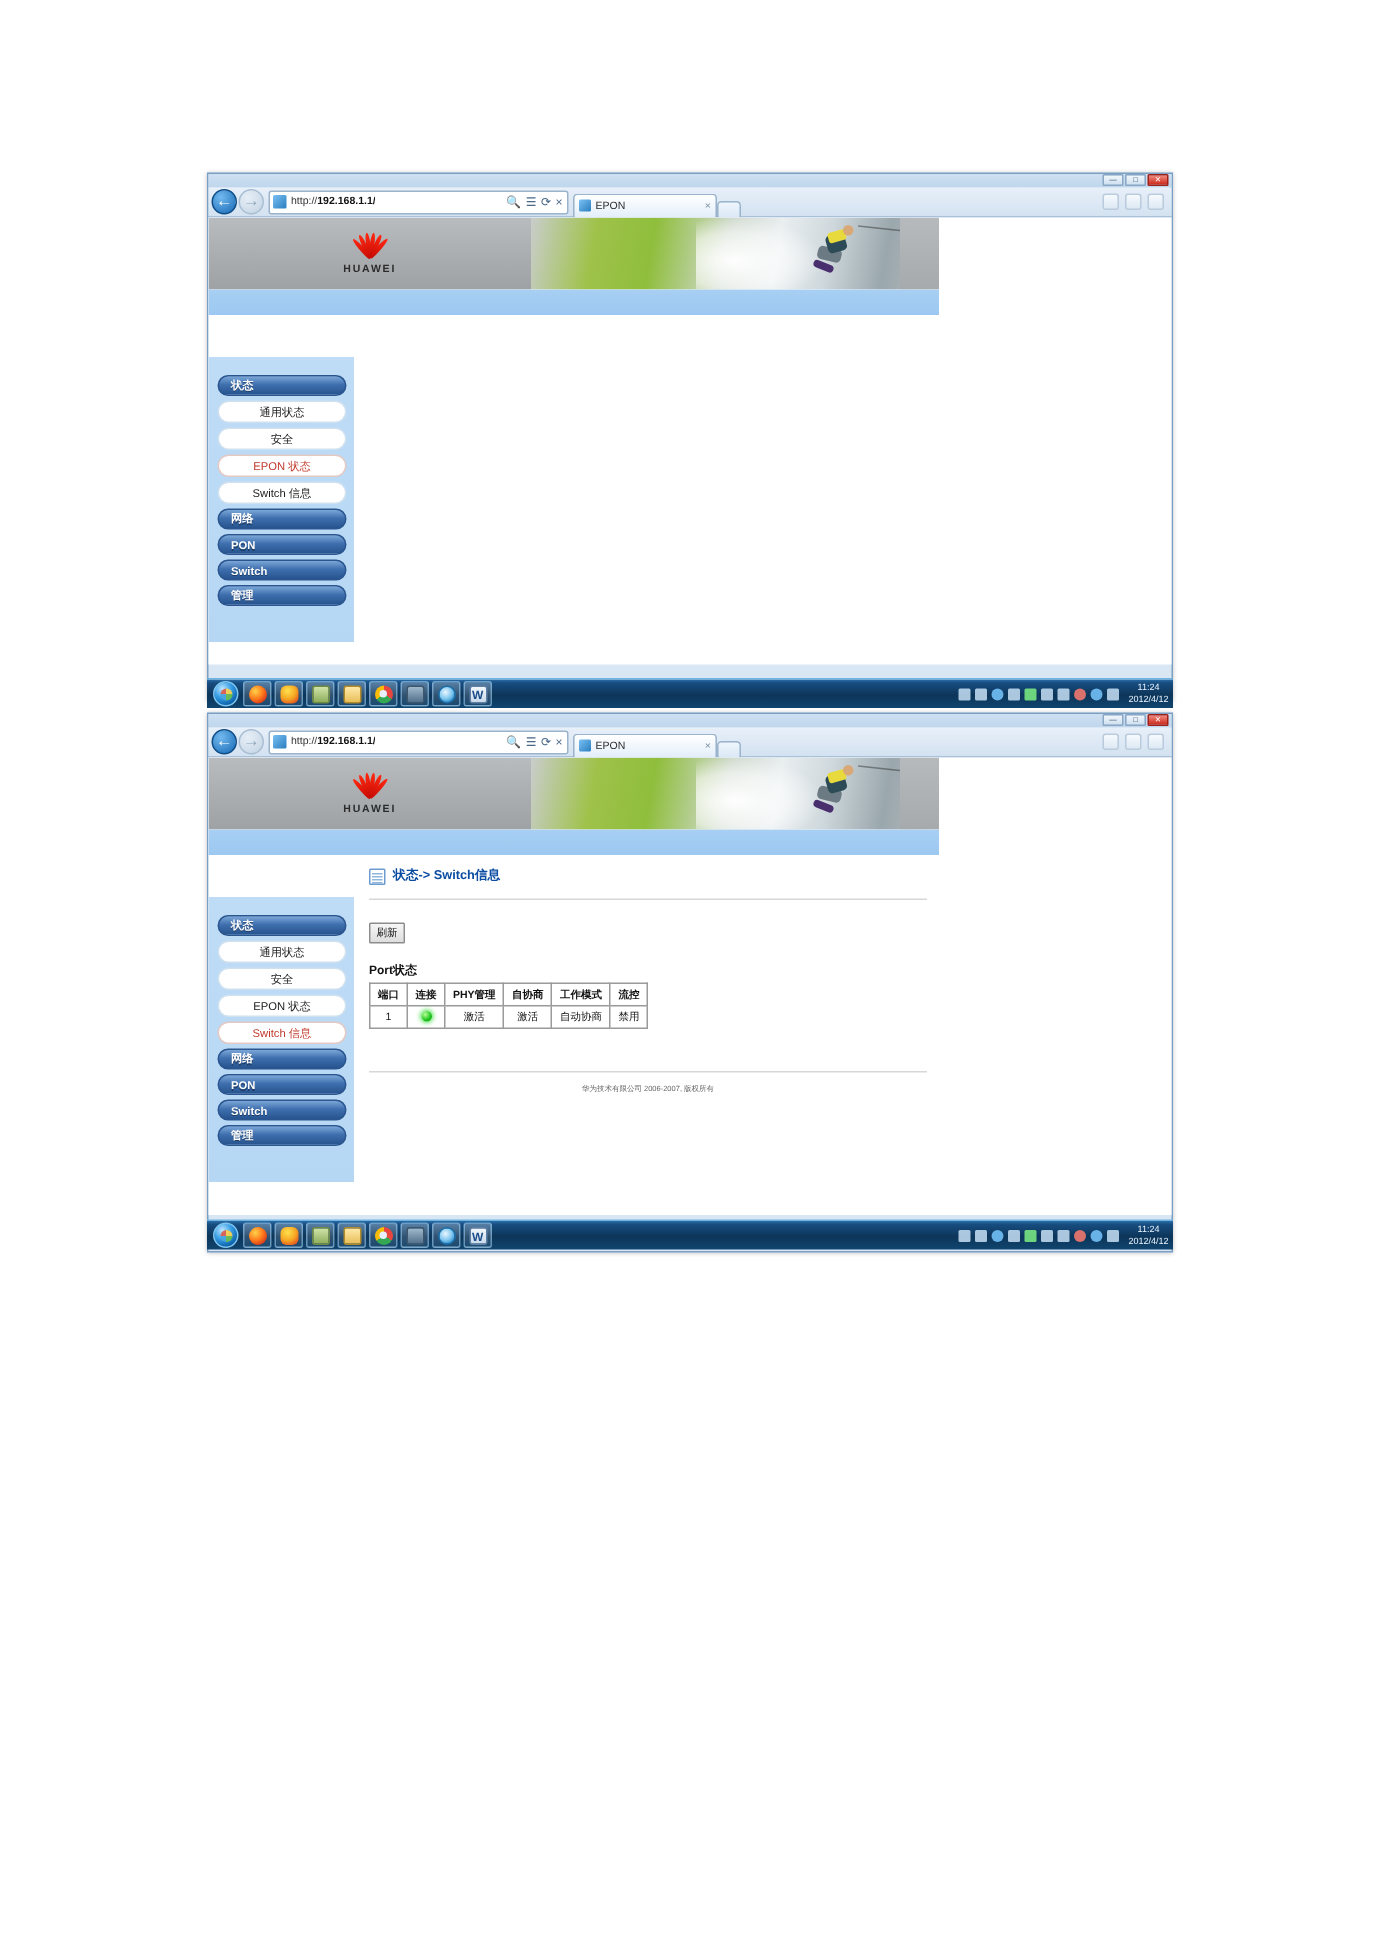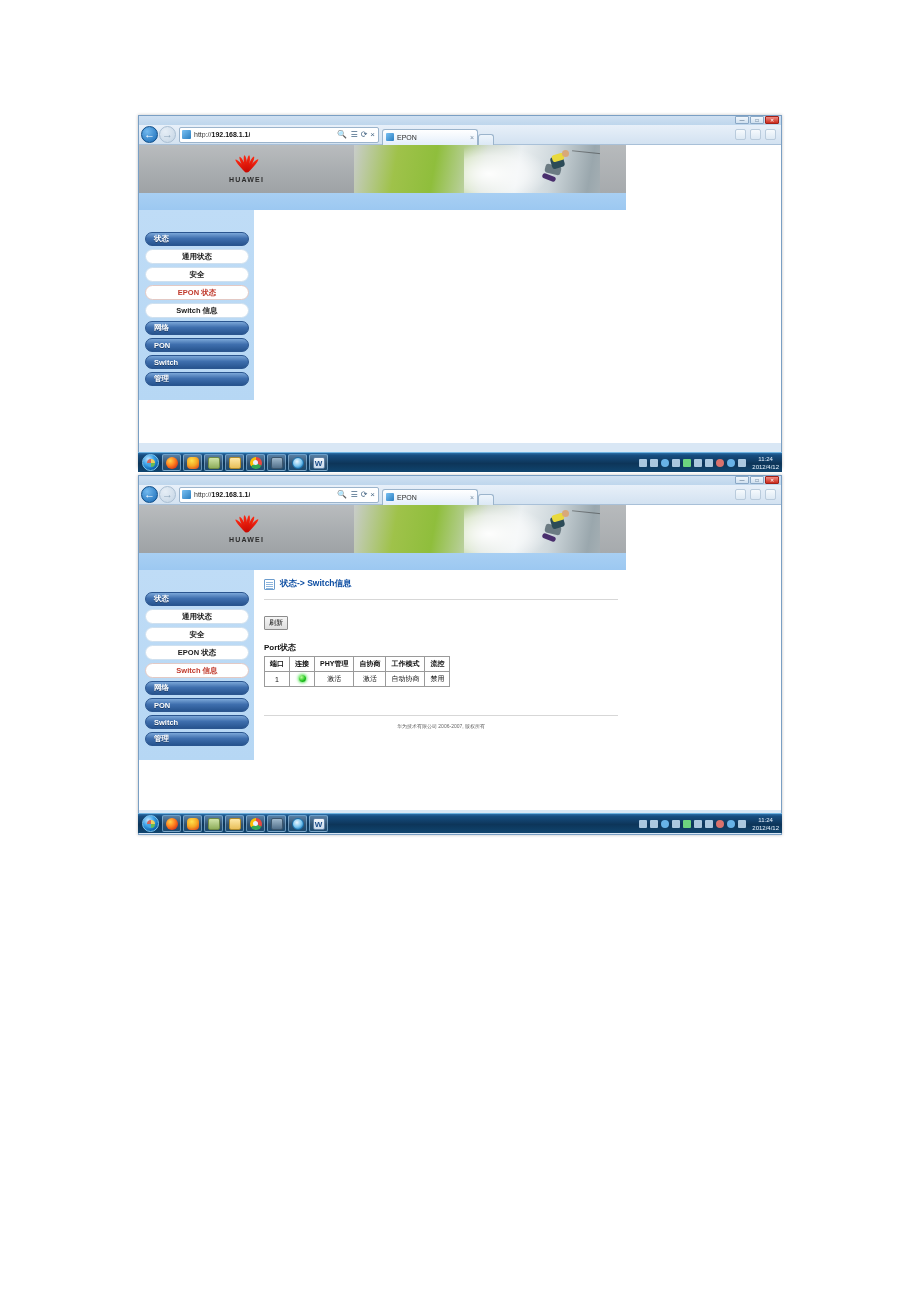--- a/index.html
+++ b/index.html
@@ -130,38 +130,39 @@
     background: rgba(40,40,40,.45); transform: rotate(6deg); }
   .banner-right { position: absolute; right: 0; top: 0; width: 26px; height: 48px;
     background: linear-gradient(180deg,#b7babc,#a6aaad); }
 
   
   .bluestrip { width: 487px; height: 17px; background: linear-gradient(180deg,#a8cff3,#9cc8f1); }
 
   
   .ctrow { display: flex; width: 487px; }
   .sidebar {
-    width: 115px; flex: none;
+    width: 97px; flex: none;
     background: linear-gradient(180deg,#bfdcf6 0%, #b6d7f4 100%);
-    padding: 22px 5px 0 6px;
+    padding: 12px 5px 0 6px;
     min-height: 190px;
+    margin-top: 28px;
   }
   .menu-top {
     height: 14px; border-radius: 8px;
     background: linear-gradient(180deg,#7ba7d8 0%, #3f6fae 45%, #27548f 100%);
     border: 1px solid #2a5party; border: 1px solid #2a558f;
     color: #fff; font-size: 7.5px; font-weight: bold;
     display: flex; align-items: center; padding-left: 8px;
     margin-bottom: 3px;
     text-shadow: 0 1px 0 rgba(0,0,0,.35);
   }
   .menu-sub {
     height: 15px; border-radius: 8px;
     background: #ffffff; border: 1px solid #cfe0ef;
-    color: #1a1a1a; font-size: 7.5px; font-weight: bold;
+    color: #1a1a1a; font-size: 7.5px; font-weight: normal;
     display: flex; align-items: center; justify-content: center;
     margin-bottom: 3px;
   }
   .menu-sub.active { color: #c0392b; border-color: #e3c9c4; }
 
   .content { flex: 1; padding: 8px 8px 0 10px; background: #fff; }
   .crumb { display: flex; align-items: center; gap: 5px; margin-bottom: 3px; }
   .doc-icon { width: 11px; height: 11px; border: 1px solid #6c9ccd; border-radius: 1px;
               background: #fff; position: relative; flex: none; }
   .doc-icon:before { content:""; position:absolute; left:1px; right:1px; top:2px; height:1px; background:#8fb6dd;

